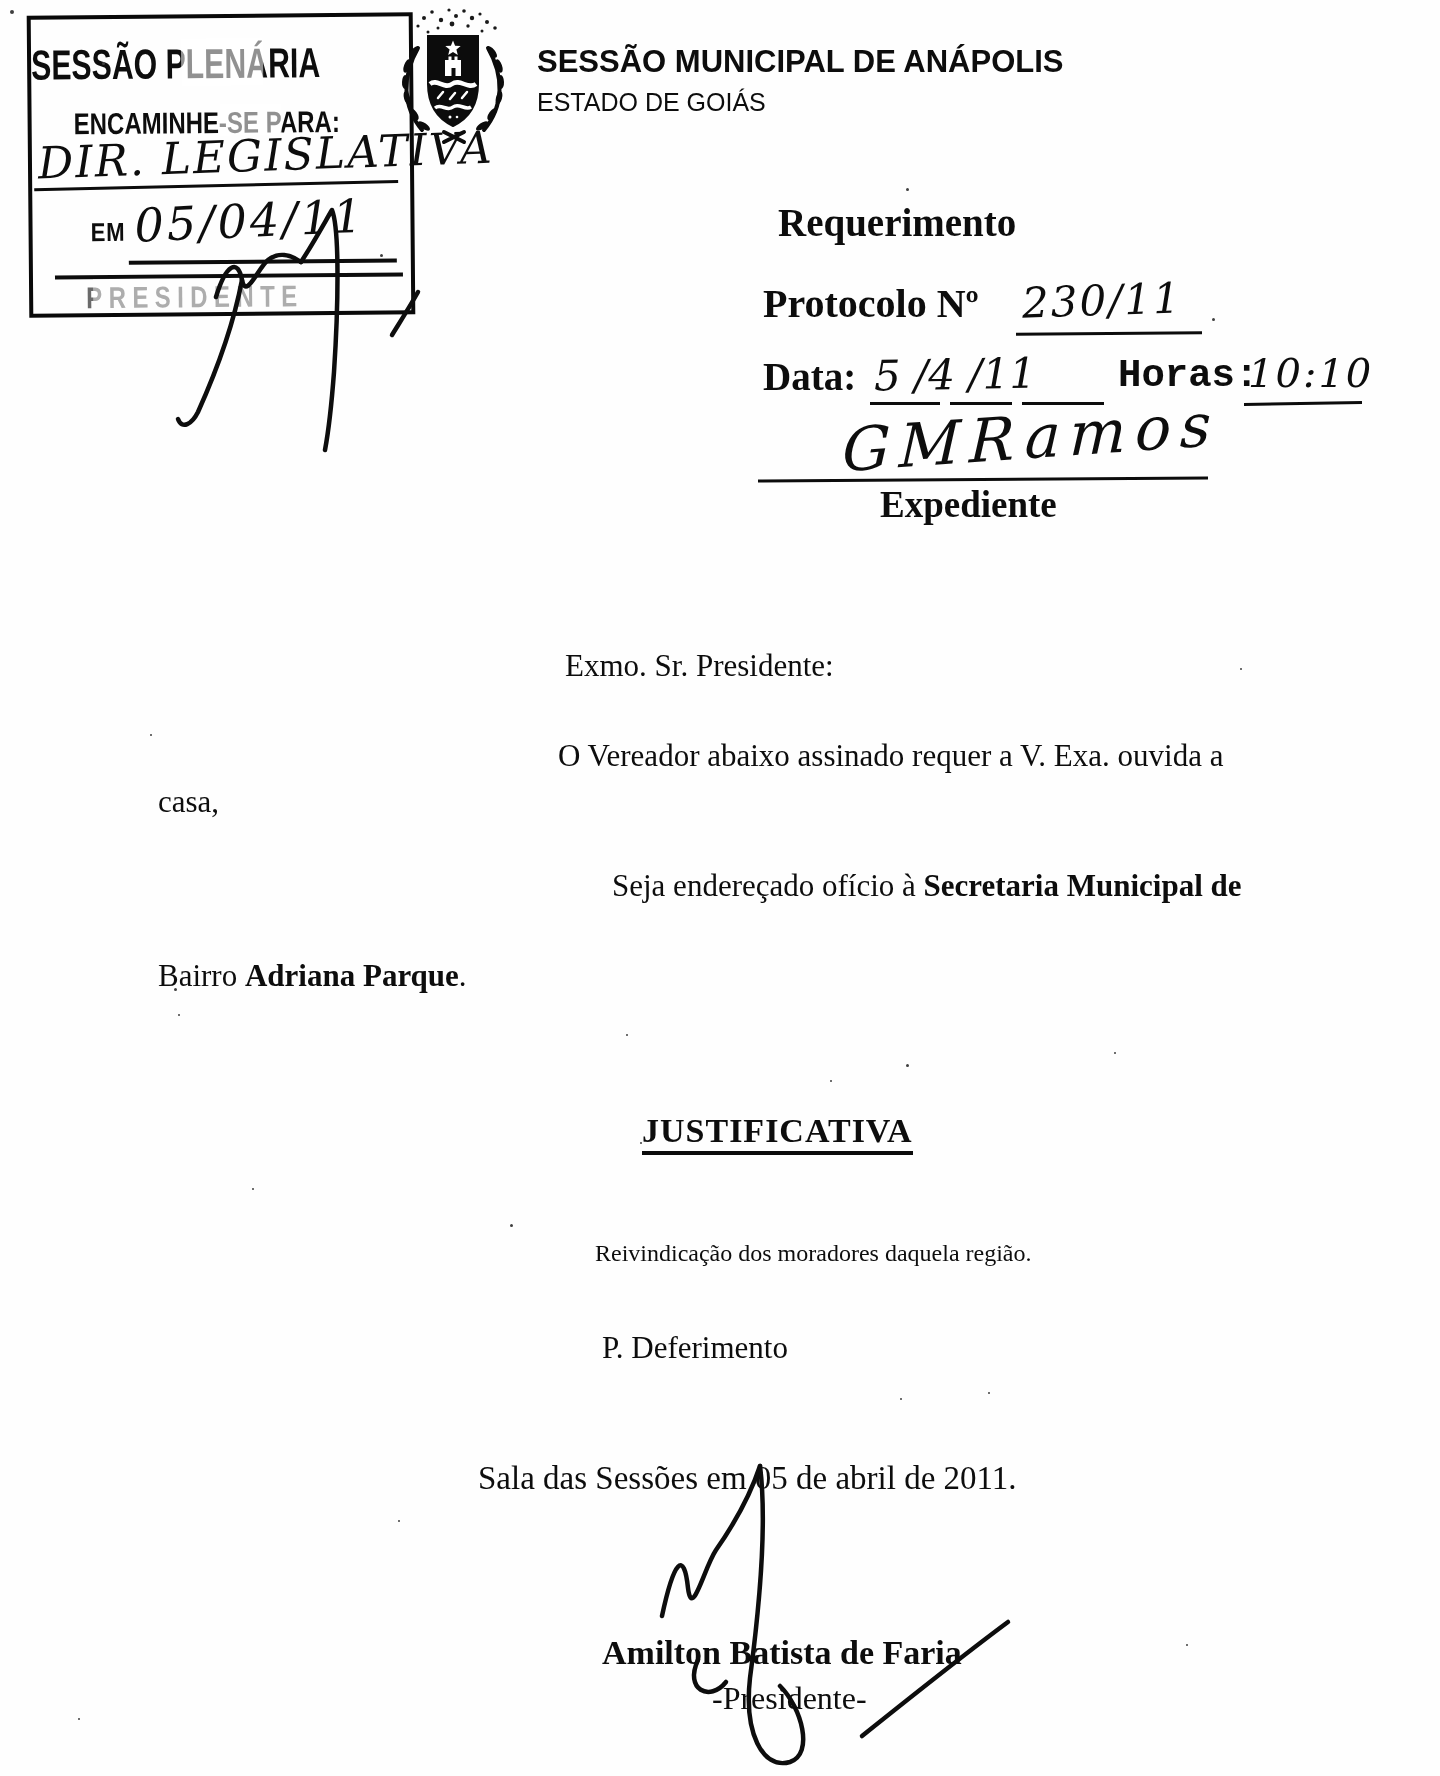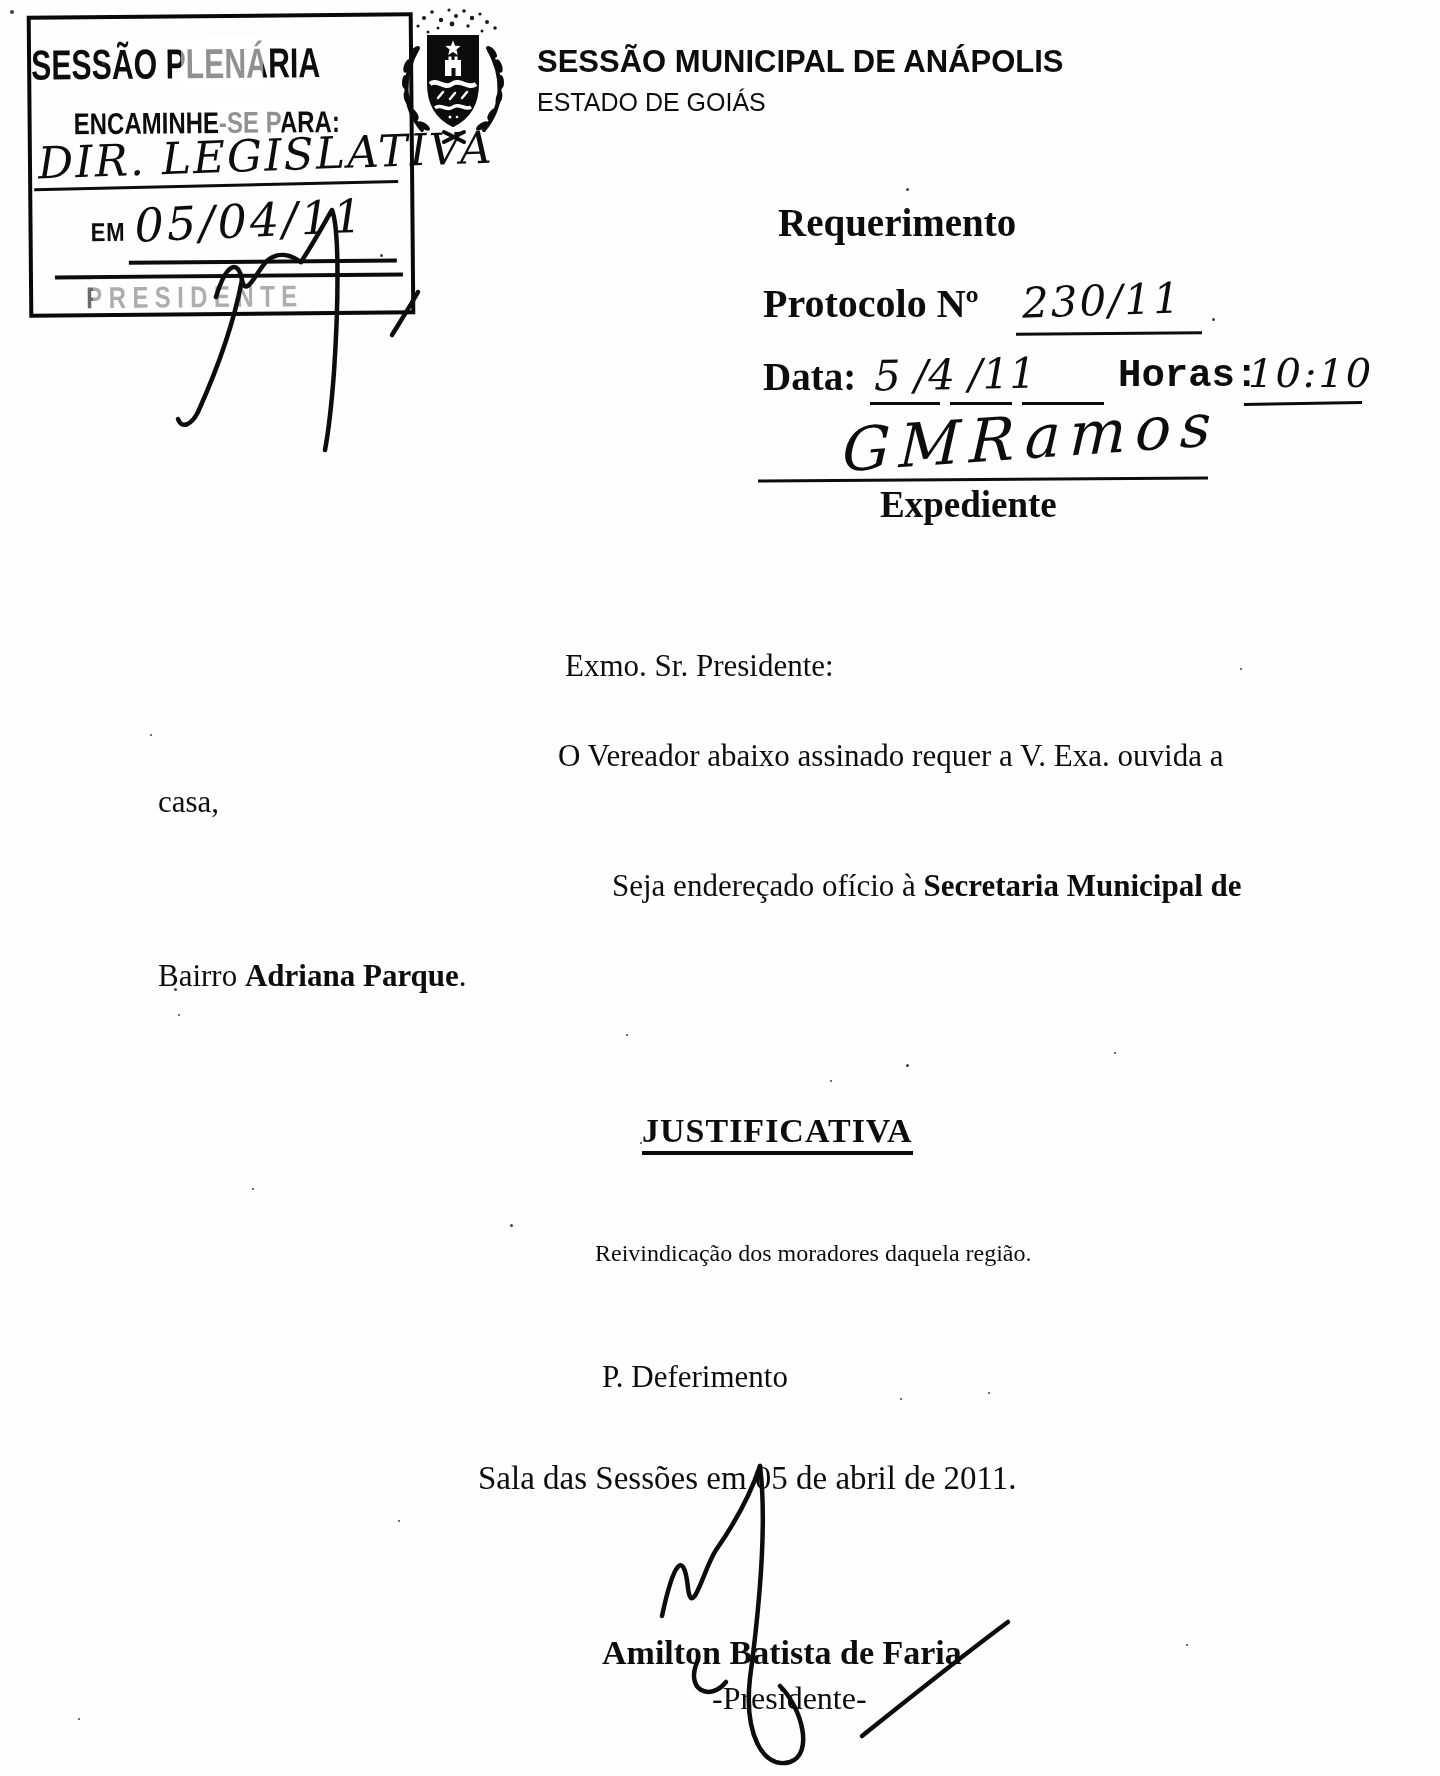--- a/index.html
+++ b/index.html
@@ -135,21 +135,21 @@
     <span>Seja endereçado ofício à </span><span class="b">Secretaria Municipal de</span>
   </div>
   <div class="abs serif" style="left:158px;top:958px;font-size:31px;">
     <span>Bairro </span><span class="b">Adriana Parque</span><span>.</span>
   </div>
 
   <div class="abs serif b" style="left:642px;top:1112px;font-size:34px;letter-spacing:1px;">
     <span style="border-bottom:4px solid #0c0c0c;padding-bottom:2px;">JUSTIFICATIVA</span>
   </div>
   <div class="abs serif" style="left:558px;top:1240px;font-size:24px;margin-left:37px;">Reivindicação dos moradores daquela região.</div>
-  <div class="abs serif" style="left:602px;top:1330px;font-size:31px;margin-top:29px;">P. Deferimento</div>
+  <div class="abs serif" style="left:602px;top:1330px;font-size:31px;">P. Deferimento</div>
 
   <div class="abs serif" style="left:478px;top:1460px;font-size:33px;">Sala das Sessões em 05 de abril de 2011.</div>
 
   <svg class="abs" style="left:620px;top:1438px;" width="420" height="338" viewBox="0 0 420 338">
     <path class="sig" d="M 42 178 C 54 122, 64 112, 68 150 C 72 182, 84 130, 96 112 C 110 92, 128 64, 140 28"></path>
     <path class="sig" d="M 140 28 C 148 92, 138 180, 130 240 C 124 294, 142 332, 170 324 C 194 316, 182 270, 160 248"></path>
     <path class="sig" d="M 388 184 C 342 218, 292 258, 242 298"></path>
     <path class="sig" d="M 78 222 C 64 252, 90 264, 106 244"></path>
   </svg>
 

